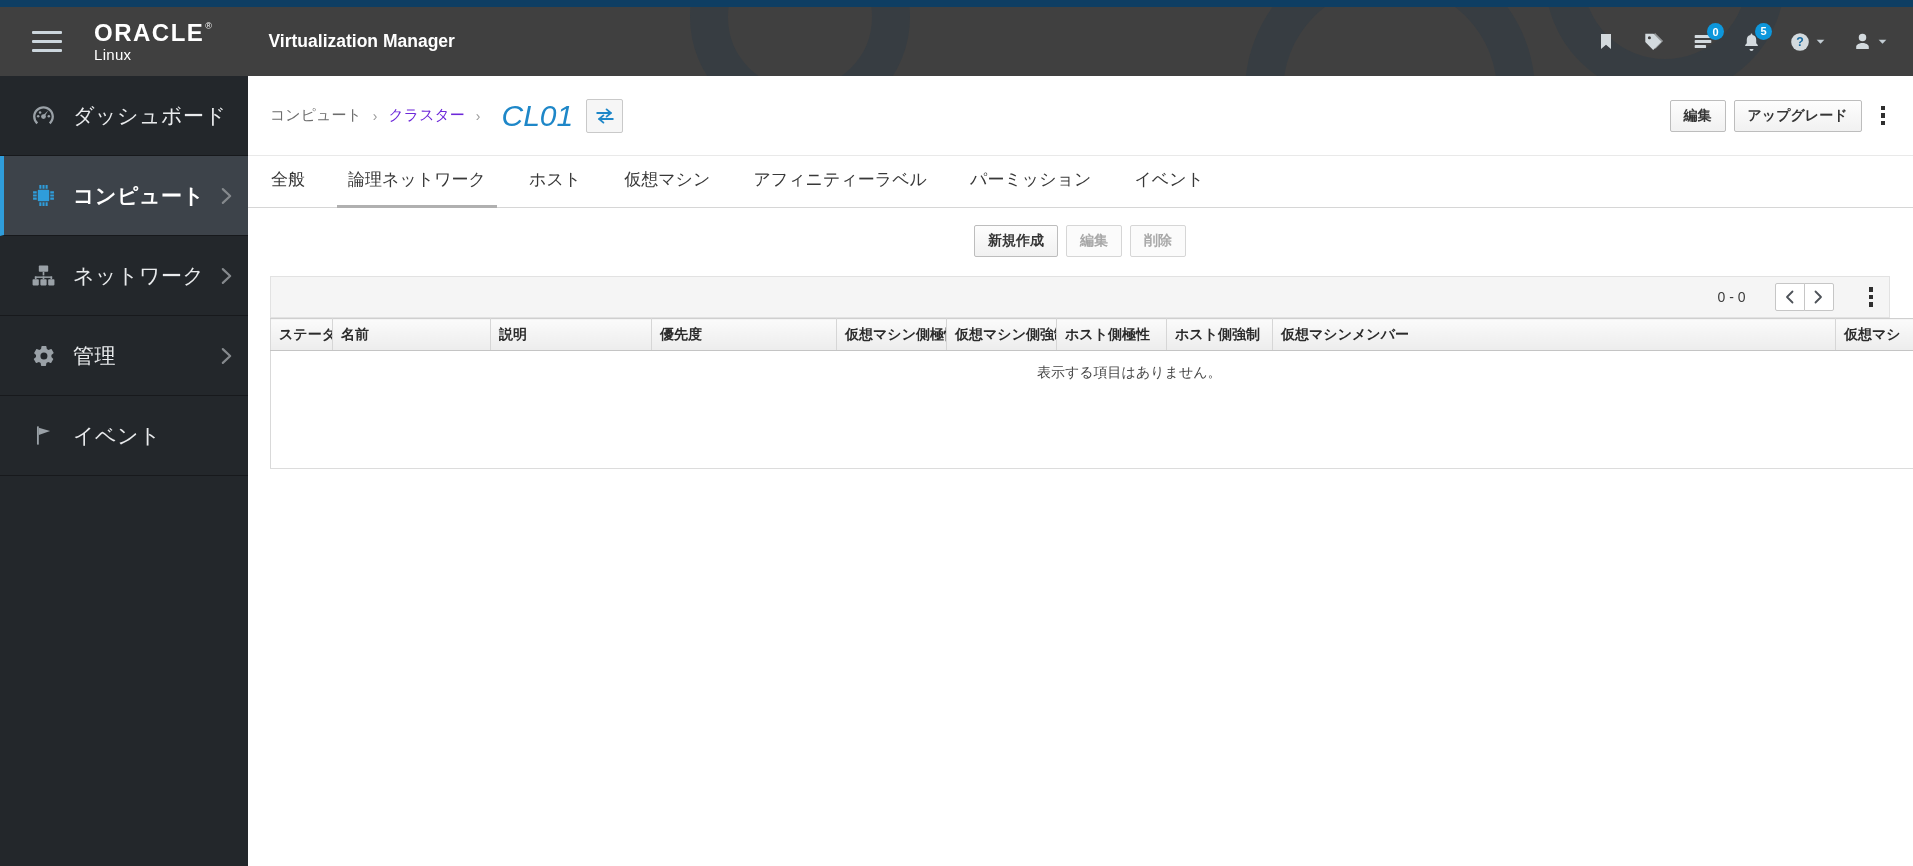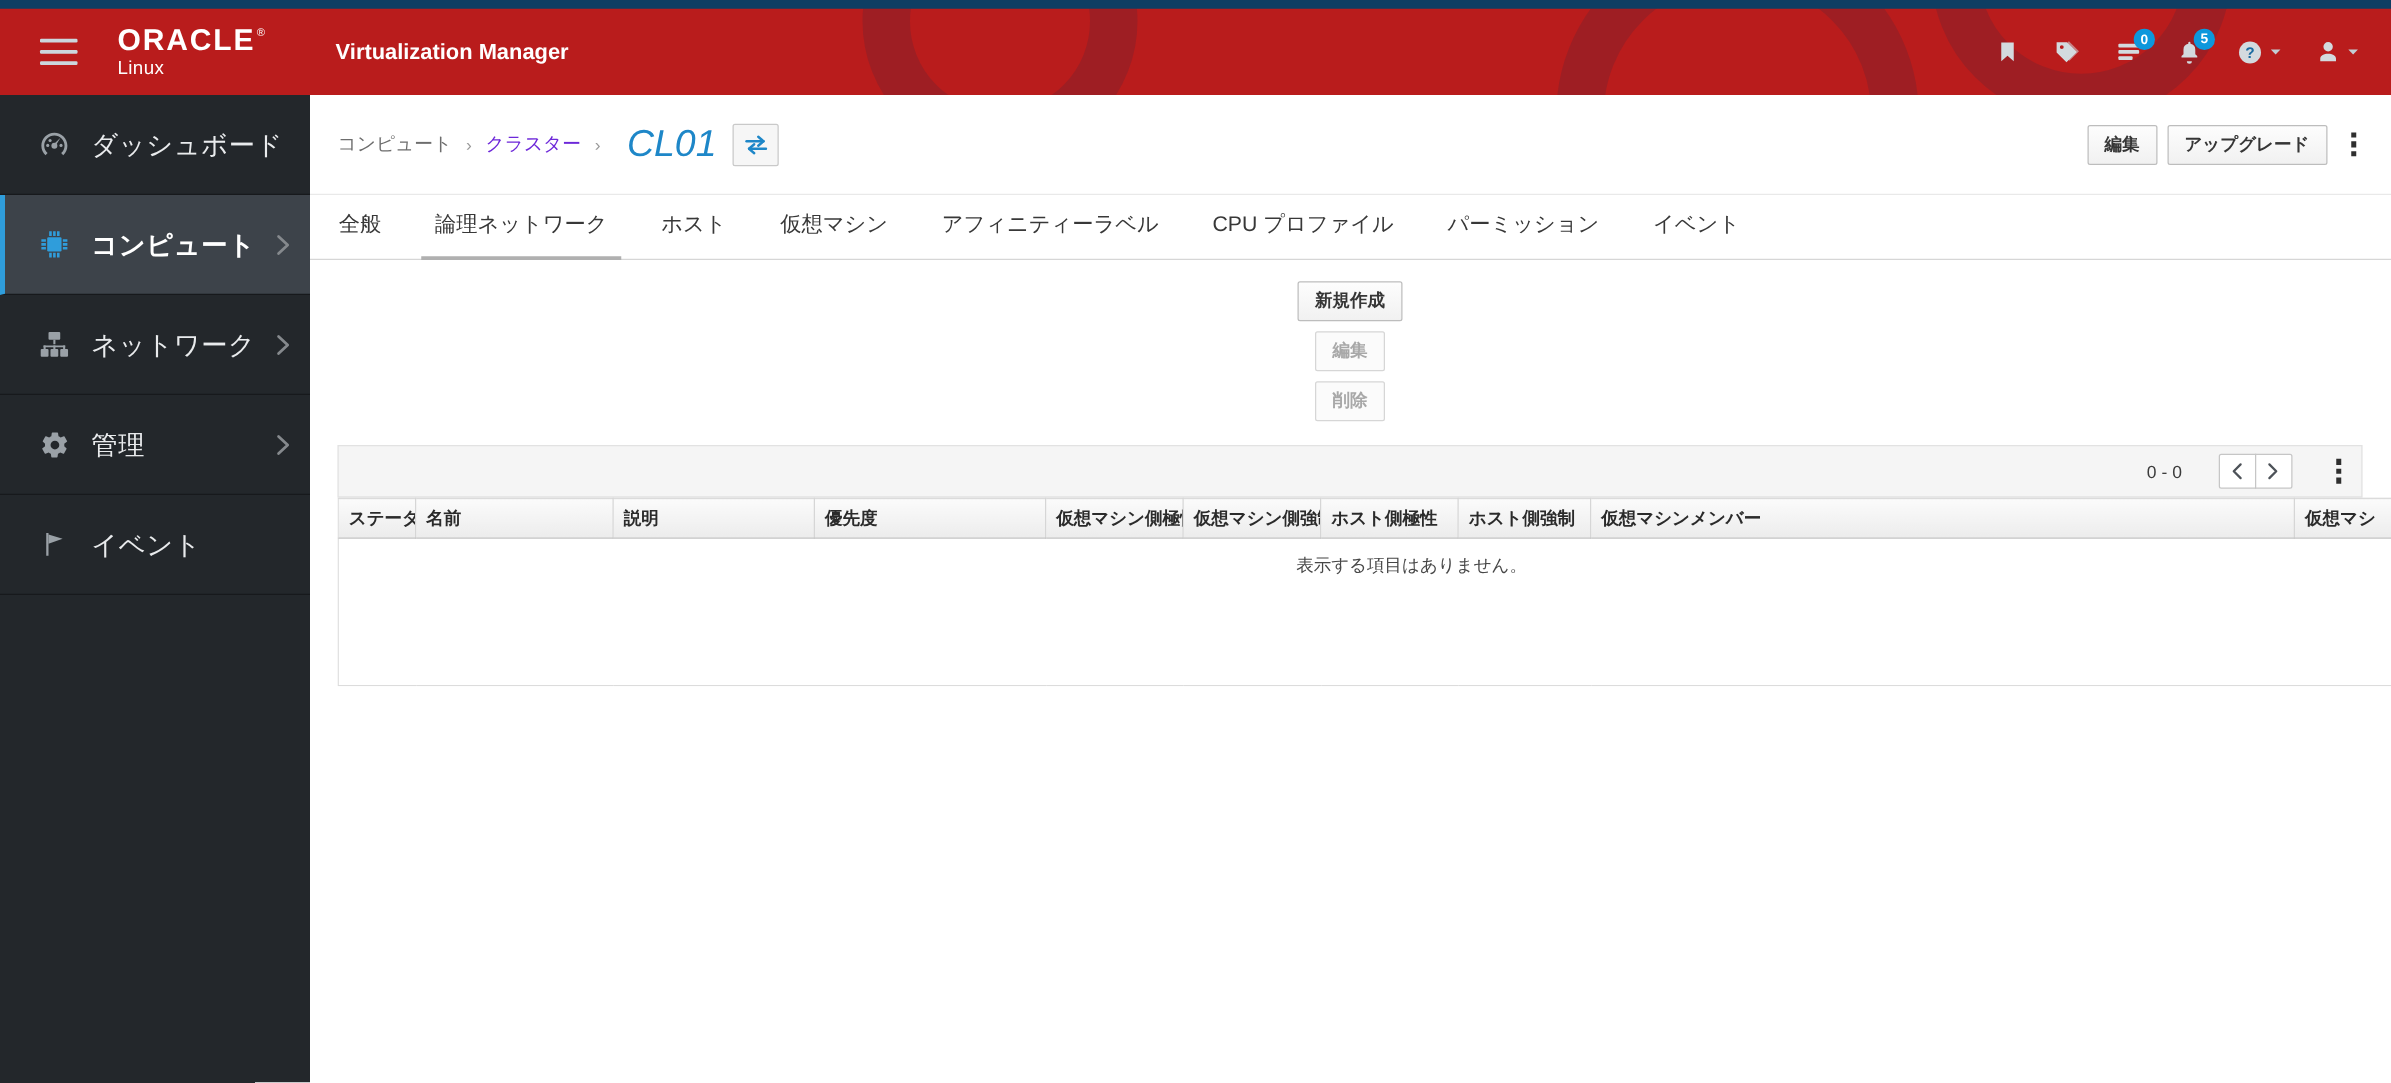--- a/index.html
+++ b/index.html
@@ -6,21 +6,21 @@
   html,body { margin:0; padding:0; }
   body {
     width:1913px; height:866px; overflow:hidden;
     font-family:"Liberation Sans","DejaVu Sans",sans-serif;
     background:#ffffff; color:#333;
   }
   .app { width:1913px; height:866px; display:flex; flex-direction:column; }
 
   
   .topbar {
-    height:76px; flex:0 0 76px; background:#b91c1c; border-top:7px solid #0e3e63;
+    height:76px; flex:0 0 76px; background:#404040; border-top:7px solid #0e3e63;
     display:flex; align-items:center; position:relative; overflow:hidden;
   }
   .deco { position:absolute; border-radius:50%; border:38px solid rgba(9,48,78,.15); pointer-events:none; }
   .deco1 { width:220px; height:220px; left:690px;  top:-100px; }
   .deco2 { width:290px; height:290px; left:1245px; top:-60px;  }
   .deco3 { width:240px; height:240px; left:1545px; top:-150px; }
   .hamburger { margin-left:30px; background:none; border:none; cursor:pointer; padding:6px 2px; position:relative; }
   .hamburger span { display:block; width:30px; height:3px; background:#ccd6dd; border-radius:1px; margin:6px 0; }
   .logo { margin-left:30px; color:#fff; position:relative; line-height:1; }
   .logo-top { font-size:24px; font-weight:800; letter-spacing:1.5px; }
@@ -78,21 +78,21 @@
   
   .tabs { display:flex; align-items:flex-end; gap:21px; padding:0 12px; height:52px; border-bottom:1px solid #d6d6d6; }
   .tab {
     padding:0 11px 14px; font-size:17px; color:#383838; text-decoration:none; cursor:pointer;
     border-bottom:3px solid transparent; margin-bottom:-1px; white-space:nowrap;
   }
   .tab.hovered { border-bottom-color:#b0b0b0; }
   .tab.active { color:#1e87c8; border-bottom-color:#1e87c8; }
 
   
-  .toolbar { display:flex; justify-content:center; align-items:center; gap:8px; margin:17px 23px 0 22px;flex-direction:column; }
+  .toolbar { display:flex; justify-content:center; align-items:center; gap:8px; margin:17px 23px 0 22px; }
   .grid-bar {
     margin:19px 23px 0 22px; height:42px; background:#f5f5f5; border:1px solid #e2e2e2;
     display:flex; align-items:center; justify-content:flex-end; gap:29px; padding:0 10px;
   }
   .range { font-size:14px; color:#3c3c3c; }
   .pager { display:flex; }
   .pager button {
     width:30px; height:28px; background:#fff; border:1px solid #c6c6c6; color:#4d5258;
     display:flex; align-items:center; justify-content:center; cursor:pointer; padding:0;
   }
@@ -298,21 +298,20 @@
             </div>
         </div>
       </div>
 
       <nav class="tabs" id="tabs">
           <a class="tab">全般</a>
           <a class="tab hovered">論理ネットワーク</a>
           <a class="tab">ホスト</a>
           <a class="tab">仮想マシン</a>
           <a class="tab">アフィニティーラベル</a>
-          <a class="tab">CPU プロファイル</a>
           <a class="tab">パーミッション</a>
           <a class="tab">イベント</a>
         </nav>
 
       <div class="toolbar">
         <button class="btn">新規作成</button>
         <button class="btn disabled">編集</button>
         <button class="btn disabled">削除</button>
       </div>
 

